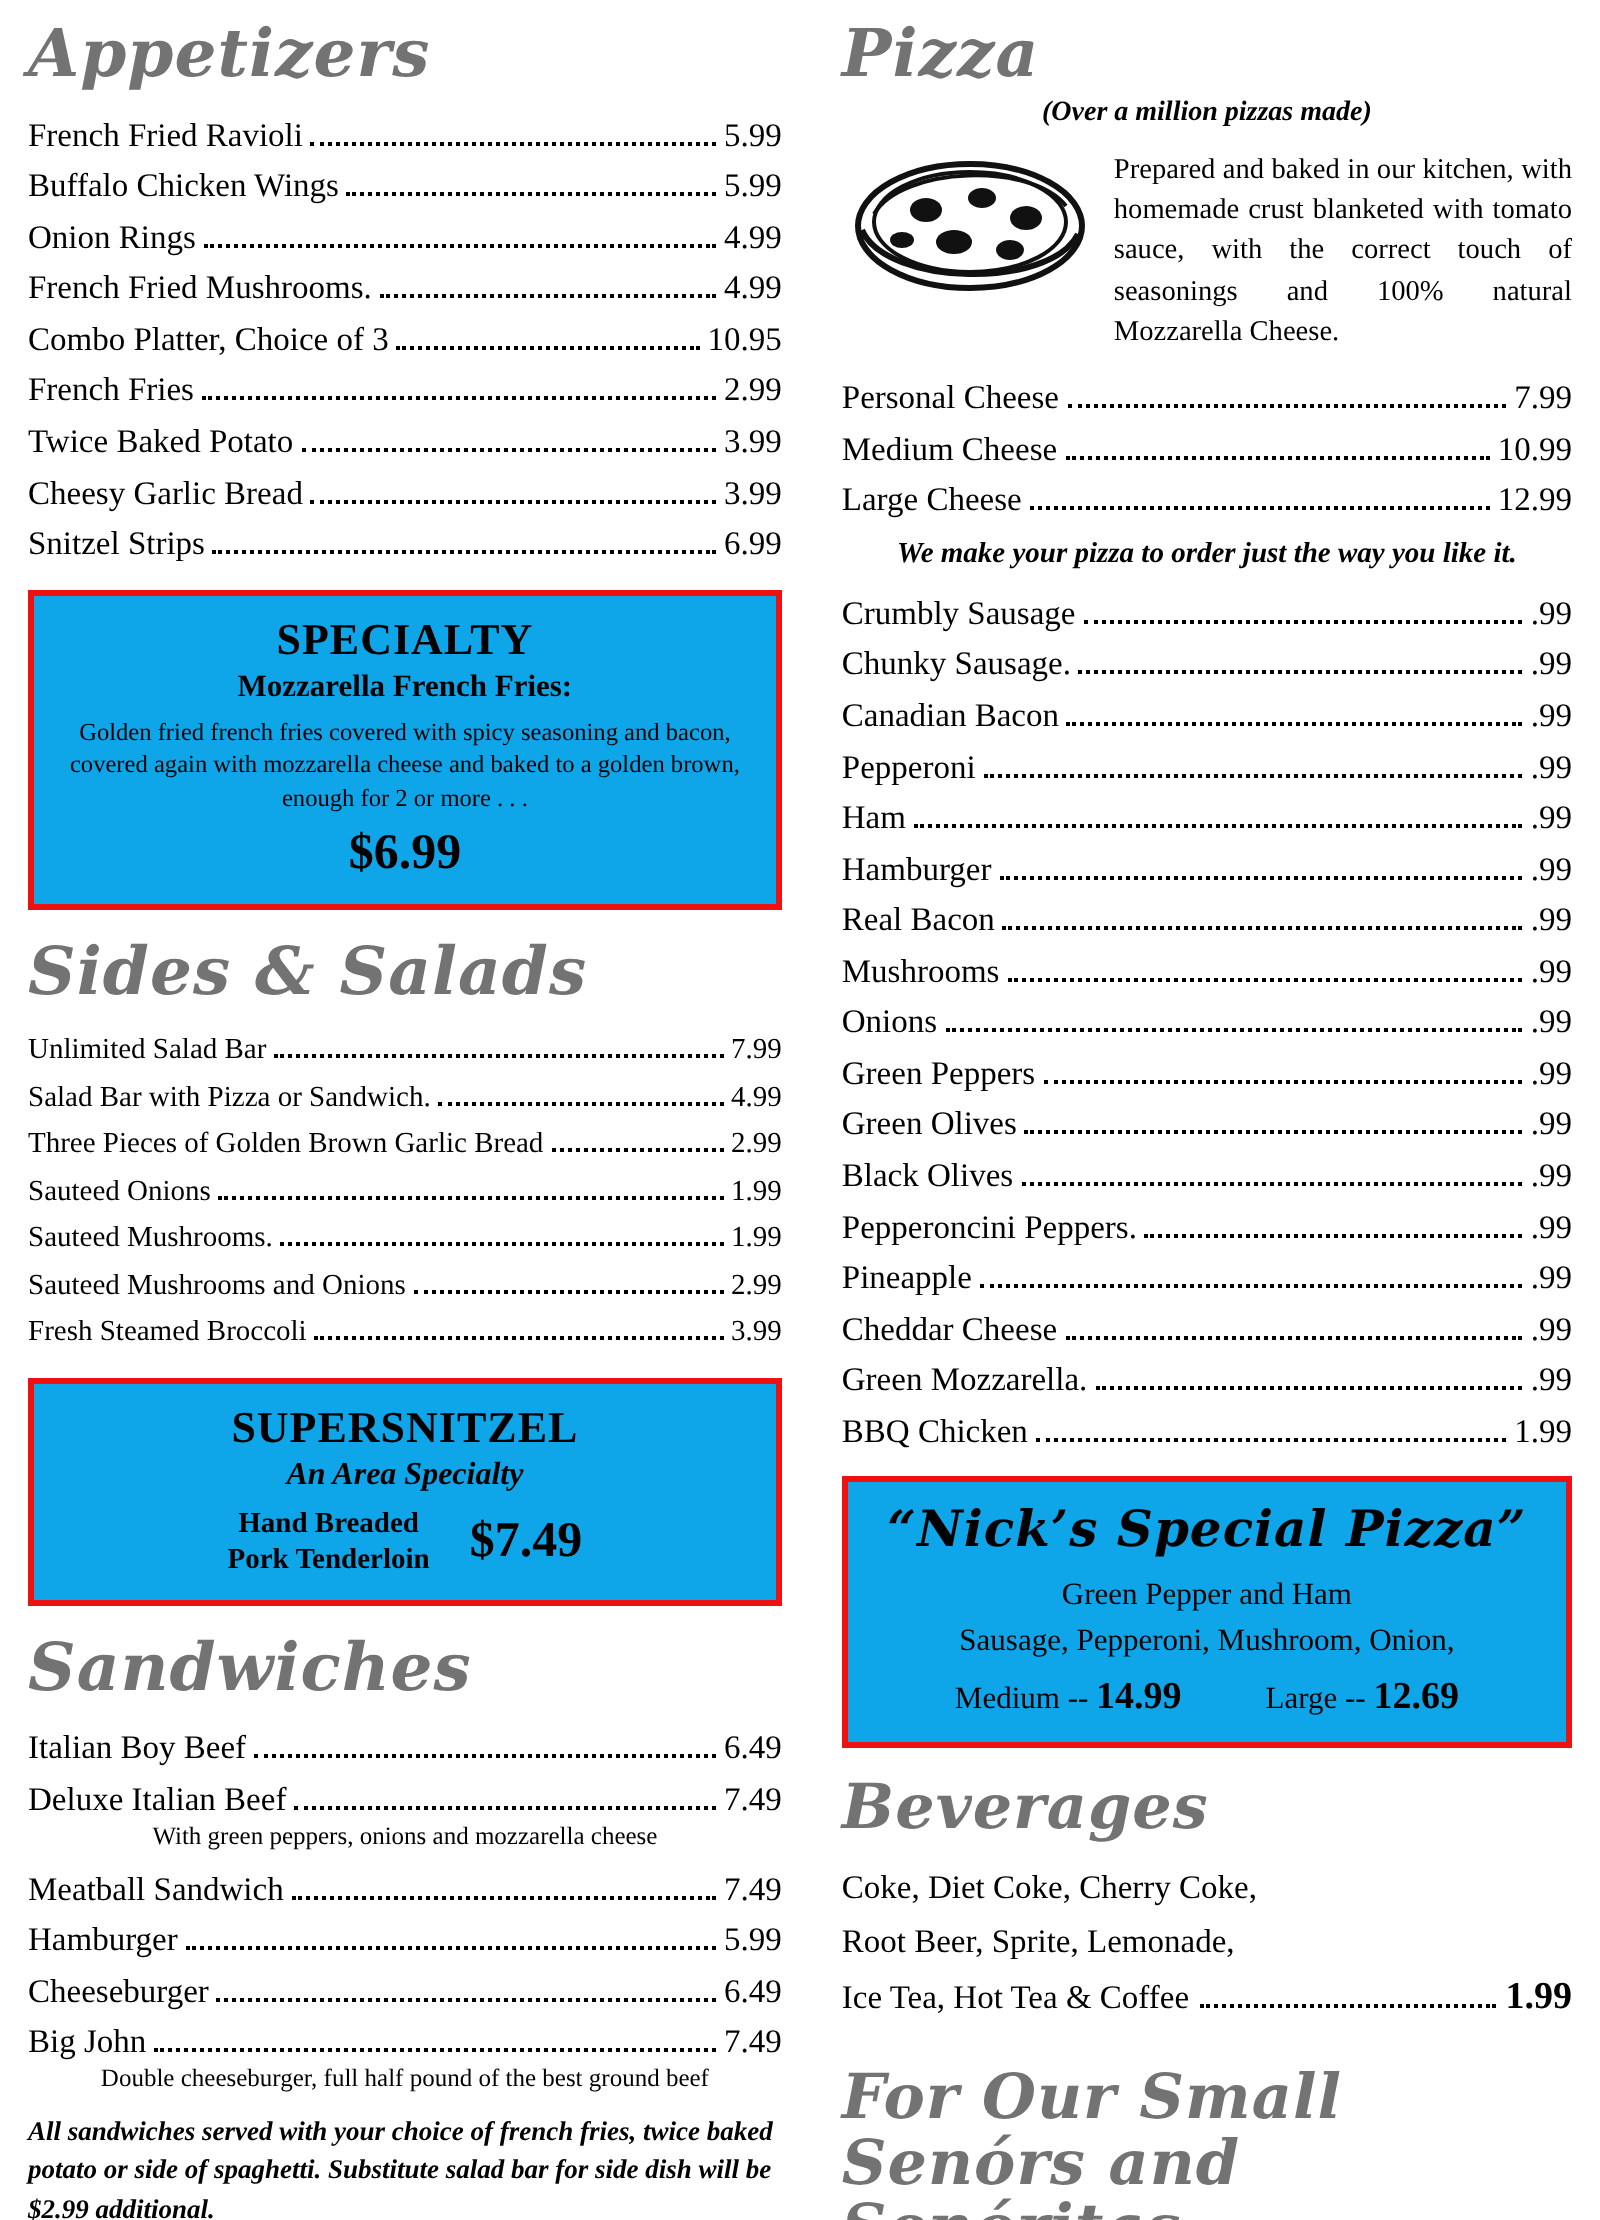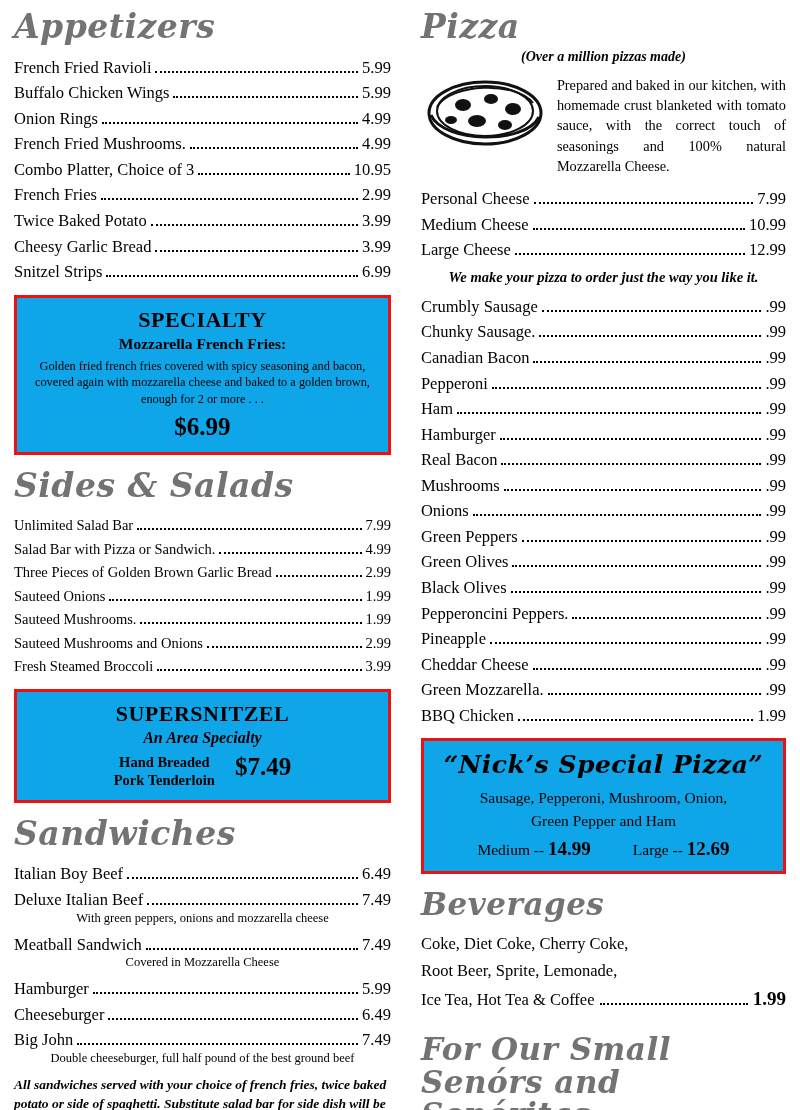--- a/index.html
+++ b/index.html
@@ -108,20 +108,21 @@
     font-size: 25px;
   }
   .box .bital {
     font-style: italic;
     font-weight: bold;
     font-size: 16px;
     margin-bottom: 6px;
   }
   .supersnitzel-row {
     display: flex;
+    align-items: center;
     justify-content: center;
     gap: 20px;
   }
   .supersnitzel-row .lab {
     font-weight: bold;
     font-size: 14.5px;
     line-height: 1.25;
     text-align: center;
   }
   .supersnitzel-row .pr {
@@ -338,21 +339,20 @@
           <span class="dots"></span>
           <span class="pr">7.49</span>
         </div>
       <div class="sub">With green peppers, onions and mozzarella cheese</div>
 
       <div class="row">
           <span class="nm">Meatball Sandwich</span>
           <span class="dots"></span>
           <span class="pr">7.49</span>
         </div>
-      <div class="sub">Covered in Mozzarella Cheese</div>
 
       <div class="row">
           <span class="nm">Hamburger</span>
           <span class="dots"></span>
           <span class="pr">5.99</span>
         </div>
       <div class="row">
           <span class="nm">Cheeseburger</span>
           <span class="dots"></span>
           <span class="pr">6.49</span>
@@ -496,22 +496,22 @@
       <div class="row">
           <span class="nm">BBQ Chicken</span>
           <span class="dots"></span>
           <span class="pr">1.99</span>
         </div>
     </div>
 
     <div class="box nicks">
       <div class="bt">“Nick’s Special Pizza”</div>
       <div class="ing">
+        <div>Green Pepper and Ham</div>
         <div>Sausage, Pepperoni, Mushroom, Onion,</div>
-        <div>Green Pepper and Ham</div>
       </div>
       <div class="sizes">
         <div>
           <span>Medium --</span>
           <b>14.99</b>
         </div>
         <div>
           <span>Large --</span>
           <b>12.69</b>
         </div>

